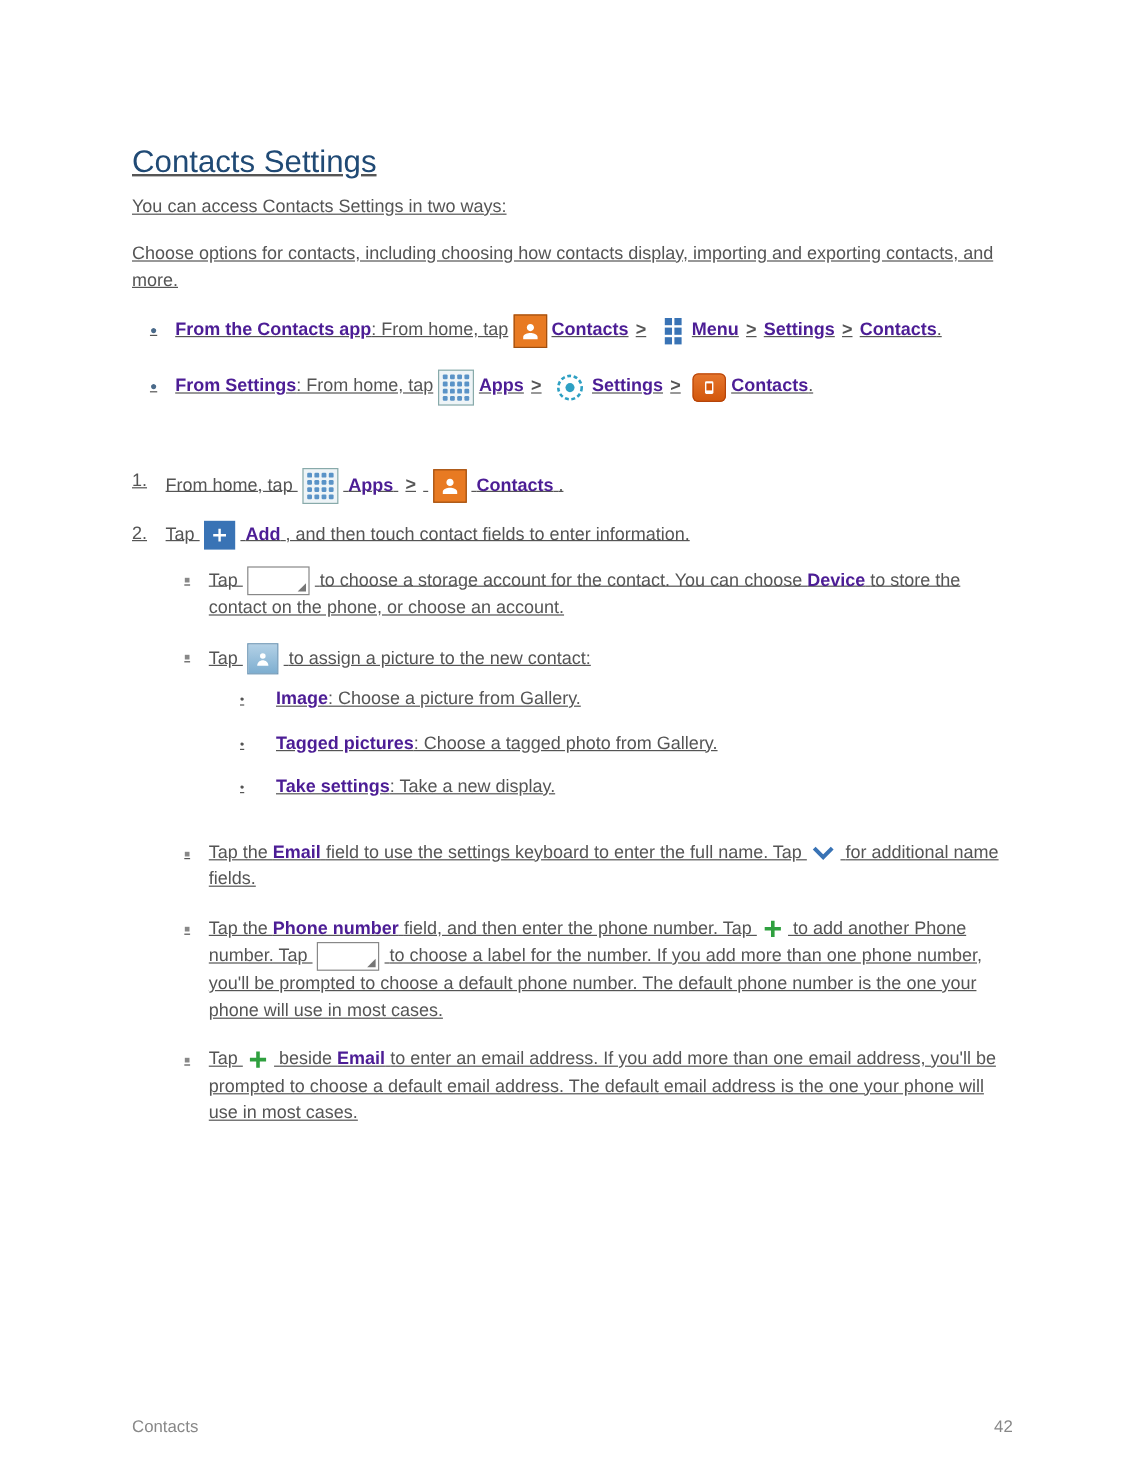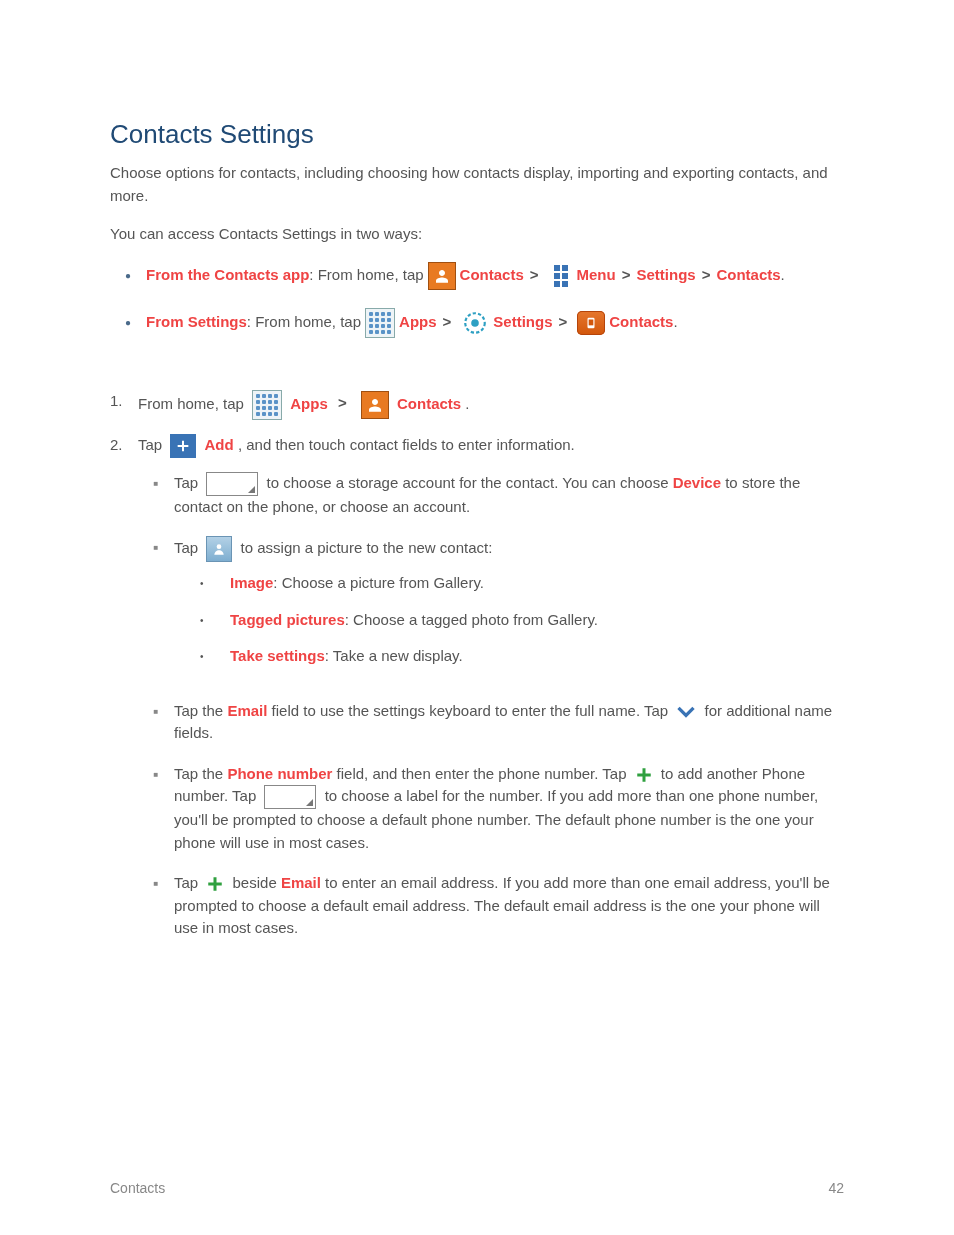--- a/index.html
+++ b/index.html
@@ -10,20 +10,21 @@
     color: #555;
     font-size: 15px;
     line-height: 1.5;
   }
   .page {
     width: 954px;
     min-height: 1235px;
     box-sizing: border-box;
     padding: 115px 110px 40px 110px;
     position: relative;
+    text-decoration: underline;
   }
   h2.section-title {
     color: #204a75;
     font-size: 26px;
     font-weight: 400;
     margin: 0 0 8px 0;
   }
   p { margin: 0 0 16px 0; }
   .bullets { margin: 16px 0 10px 0; }
   .bullet-row {
@@ -37,21 +38,21 @@
     color: #4a6a8a;
     font-size: 10px;
     line-height: 1;
   }
   .bullet-content {
     flex: 1;
     display: flex;
     align-items: center;
     flex-wrap: wrap;
   }
-  .bold { font-weight: bold; color: #ef4444; }
+  .bold { font-weight: bold; color: #4c1d95; }
   .link { color: #1f80b5; }
   .inline-icon { display: inline-block; vertical-align: middle; margin: 0 4px; }
   .contacts-icon {
     width: 26px; height: 26px;
     background: #e87a22;
     border: 1px solid #a04f10;
     display: inline-flex;
     align-items: center; justify-content: center;
   }
   .contacts-icon svg { width: 18px; height: 18px; }
@@ -163,23 +164,23 @@
   }
   .spacer { height: 24px; }
 </style>
 </head>
 <body>
 
 <div class="page">
 
   <h2 class="section-title">Contacts Settings</h2>
 
+  <p>You can access Contacts Settings in two ways:</p>
+
   <p>Choose options for contacts, including choosing how contacts display, importing and exporting contacts, and more.</p>
-
-  <p>You can access Contacts Settings in two ways:</p>
 
   <div class="bullets">
 
     <div class="bullet-row">
       <div class="bullet-dot">●</div>
       <div class="bullet-content">
         <span class="bold">From the Contacts app</span>
         <span>: From home, tap </span>
         <span class="inline-icon contacts-icon">
           <svg viewBox="0 0 24 24">

